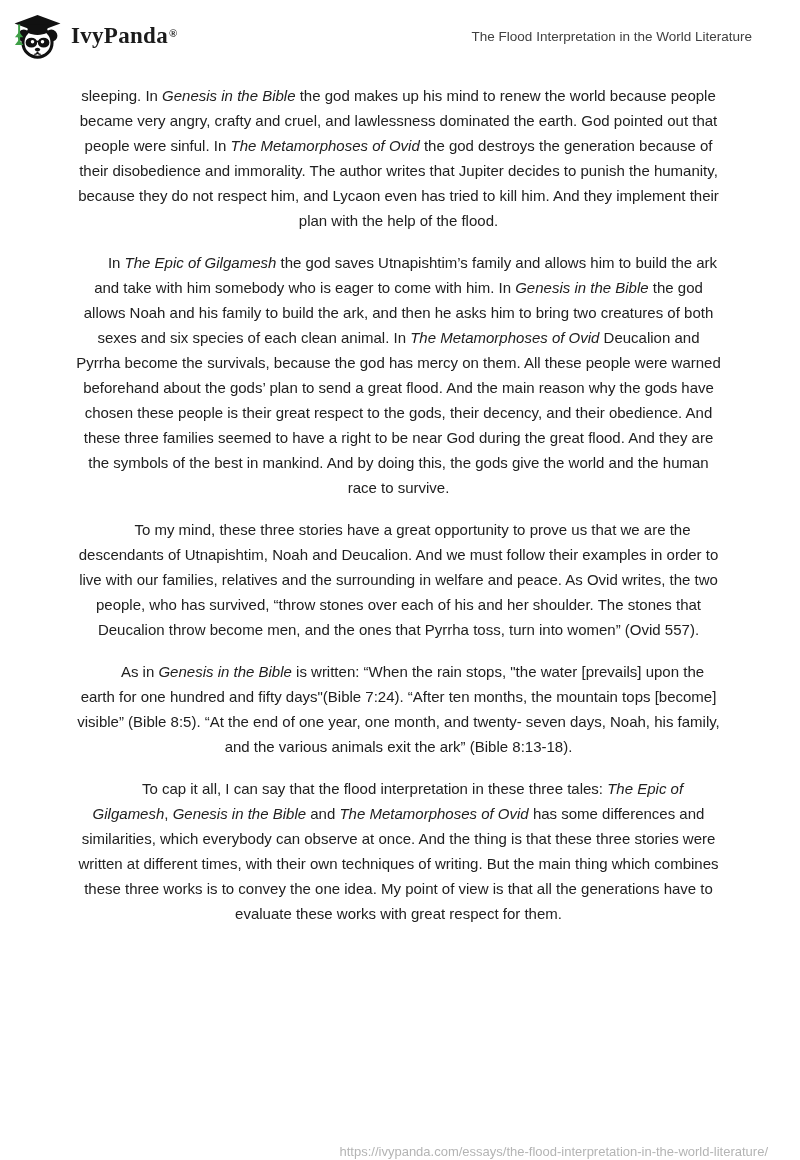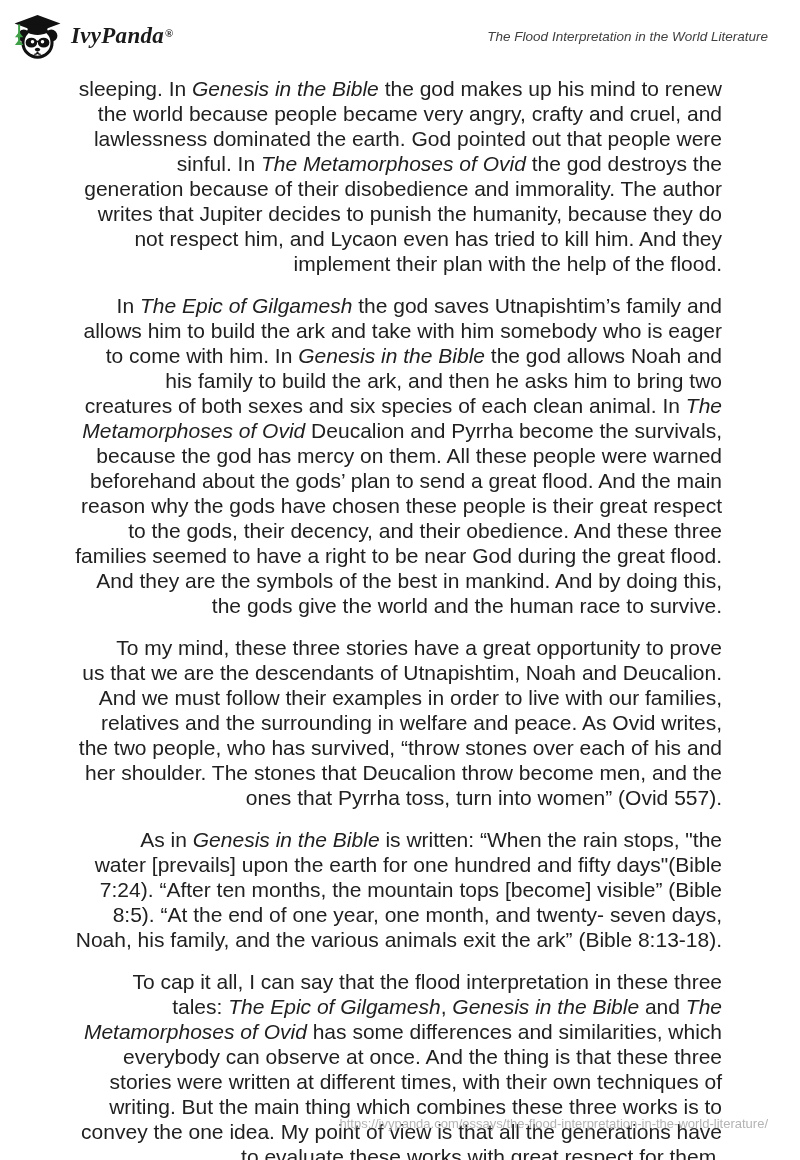--- a/index.html
+++ b/index.html
@@ -8,23 +8,22 @@
     height: 1160px;
     background: #ffffff;
     font-family: "Liberation Sans", sans-serif;
     position: relative;
     overflow: hidden;
   }
   .page-header {
     display: flex;
     justify-content: space-between;
     align-items: center;
-    padding: 10px 32px 0 13px;
+    padding: 10px 48px 0 13px;
     height: 52px;
-    font-style: italic;
   }
   .brand { display: flex; align-items: center; gap: 9px; }
   .logo-icon { display: inline-block; width: 49px; height: 47px; }
   .brand-name {
     font-family: "Liberation Serif", serif;
     font-weight: bold;
     font-size: 23px;
     color: #1b1b1b;
     letter-spacing: 0.3px;
   }
@@ -37,32 +36,32 @@
     margin-left: 1px;
   }
   .doc-title {
     color: #404040;
     font-size: 13.5px;
   }
   .content {
     padding: 14px 78px 0 75px;
   }
   .para {
-    margin: 0 0 17px 0;
-    font-size: 21px;
+    margin: 7px 0 17px 0;
+    font-size: 15px;
     line-height: 25px;
     color: #212121;
-    text-align: right;
+    text-align: center;
   }
   .para.indent { text-indent: 28px; }
   .para em { font-style: italic; }
   .page-footer {
     position: absolute;
     right: 32px;
-    bottom: 28px;
+    bottom: 0;
   }
   .source-url {
     color: #b4b4b4;
     font-size: 13px;
   }
 </style>
 </head>
 <body>
 
 <header class="page-header">

